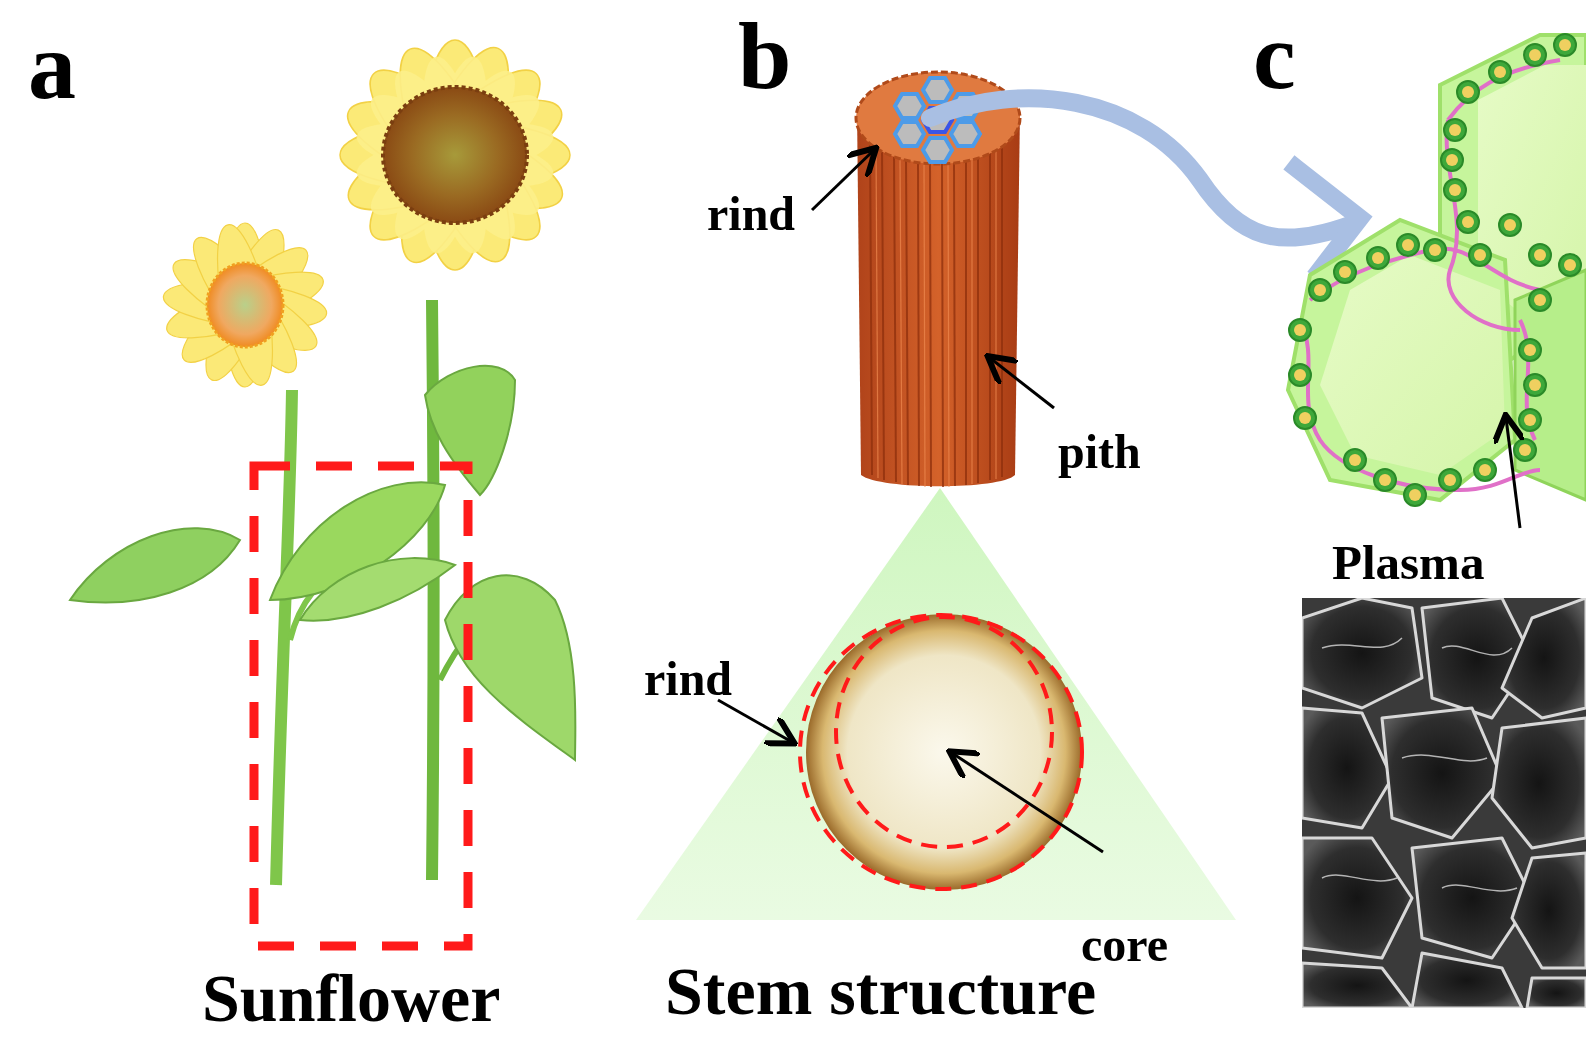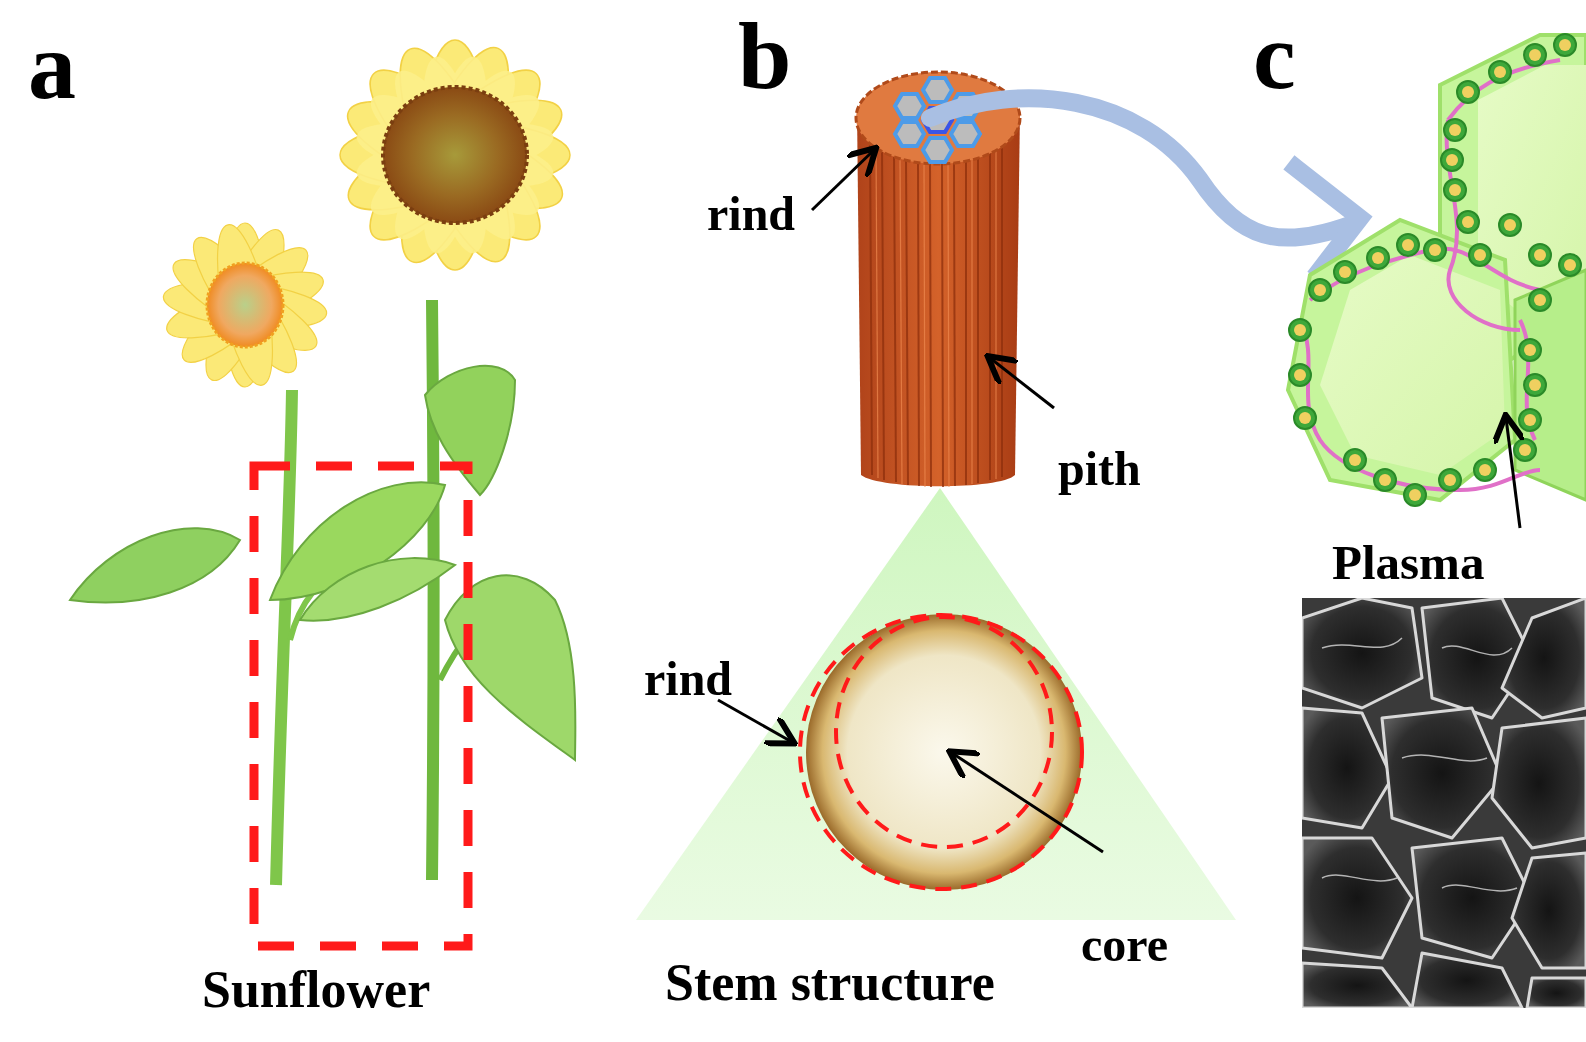--- a/index.html
+++ b/index.html
@@ -1,19 +1,19 @@
 <!DOCTYPE html>
 <html><head>
 <meta charset="utf-8">
 <style>
   html, body { margin:0; padding:0; background:#ffffff; }
   body { width:1586px; height:1042px; position:relative; overflow:hidden; font-family:"Liberation Serif", "DejaVu Serif", serif; }
   .panel-letter { position:absolute; font-weight:bold; font-size:96px; line-height:1; color:#000; }
   .label { position:absolute; font-weight:bold; font-size:48px; line-height:1; color:#000; white-space:nowrap; }
-  .caption { position:absolute; font-weight:bold; font-size:52px; line-height:1; color:#000; white-space:nowrap; }
+  .caption { position:absolute; font-weight:bold; font-size:68px; line-height:1; color:#000; white-space:nowrap; }
   svg { position:absolute; left:0; top:0; }
   .sem-box { position:absolute; left:1302px; top:598px; width:284px; height:410px; overflow:hidden; background:#2a2a2a; }
 </style>
 </head>
 <body>
 
 <svg width="1586" height="1042" viewBox="0 0 1586 1042">
   <defs>
     <radialGradient id="sunCenter" cx="50%" cy="50%" r="50%">
       <stop offset="0%" stop-color="#a79a3a"></stop>
@@ -276,19 +276,19 @@
       <path d="M140,290 C160,280 190,300 215,290"></path>
     </g>
   </svg>
 </div>
 
 <div class="panel-letter" style="left:28px; top:18px;">a</div>
 <div class="panel-letter" style="left:738px; top:8px;">b</div>
 <div class="panel-letter" style="left:1253px; top:8px;">c</div>
 
 <div class="label" style="left:707px; top:190px;">rind</div>
-<div class="label" style="left:1058px; top:445px;">pith</div>
+<div class="label" style="left:1058px; top:428px;">pith</div>
 <div class="label" style="left:644px; top:655px;">rind</div>
 <div class="label" style="left:1081px; top:921px;">core</div>
 <div class="label" style="left:1332px; top:538px; font-size:49px;">Plasma</div>
 
 <div class="caption" style="left:202px; top:964px;">Sunflower</div>
 <div class="caption" style="left:665px; top:957px;">Stem structure</div>
 
 </body></html>

